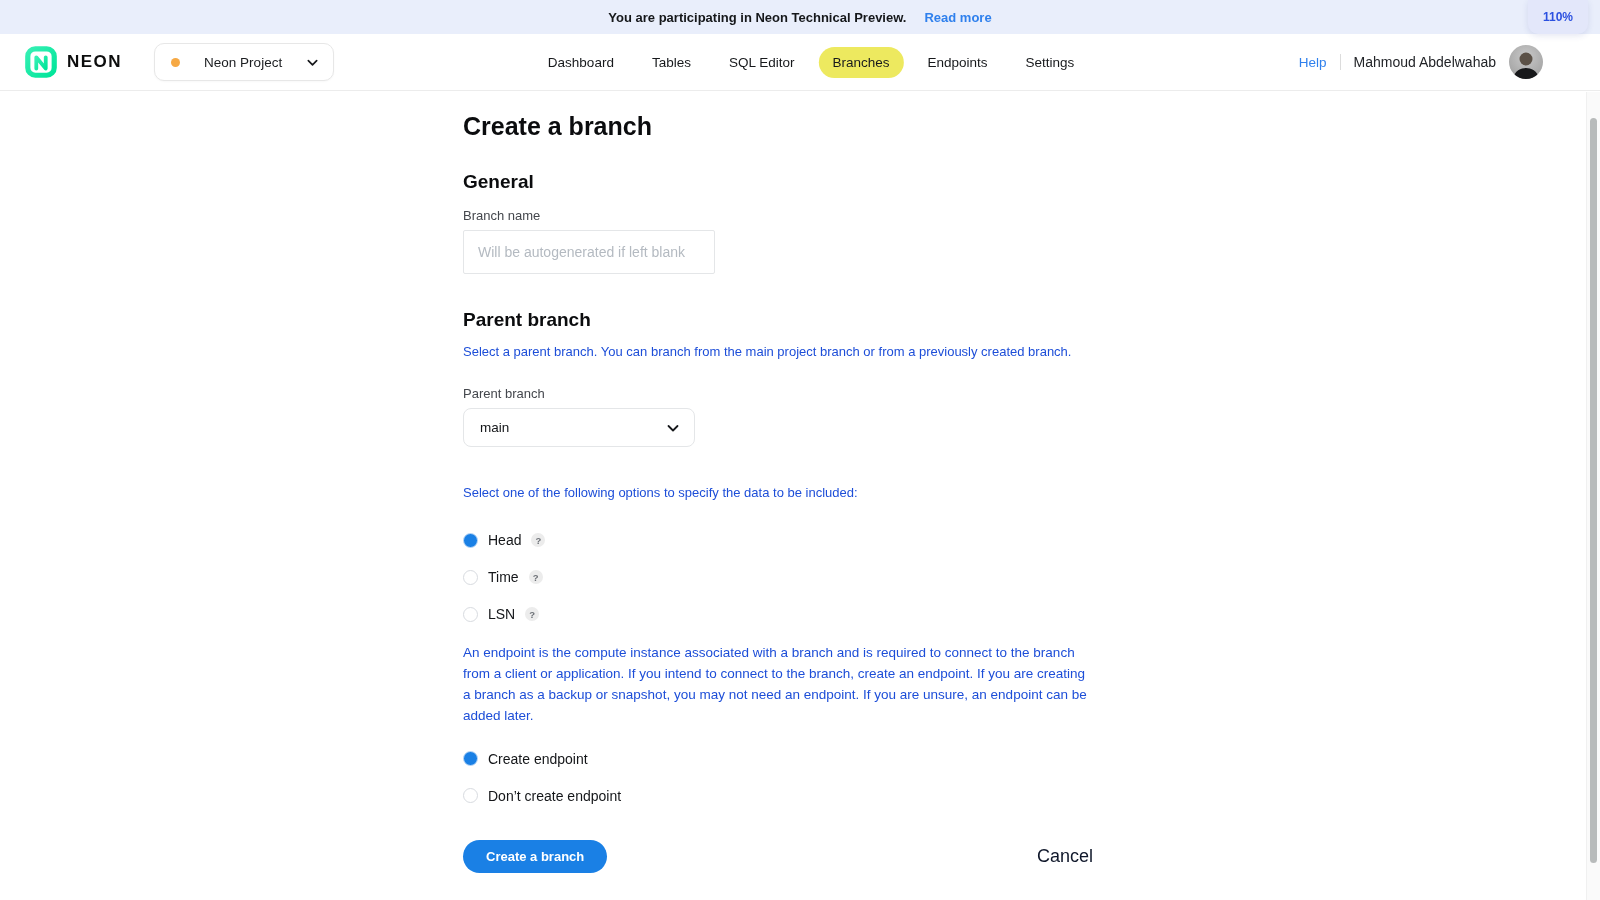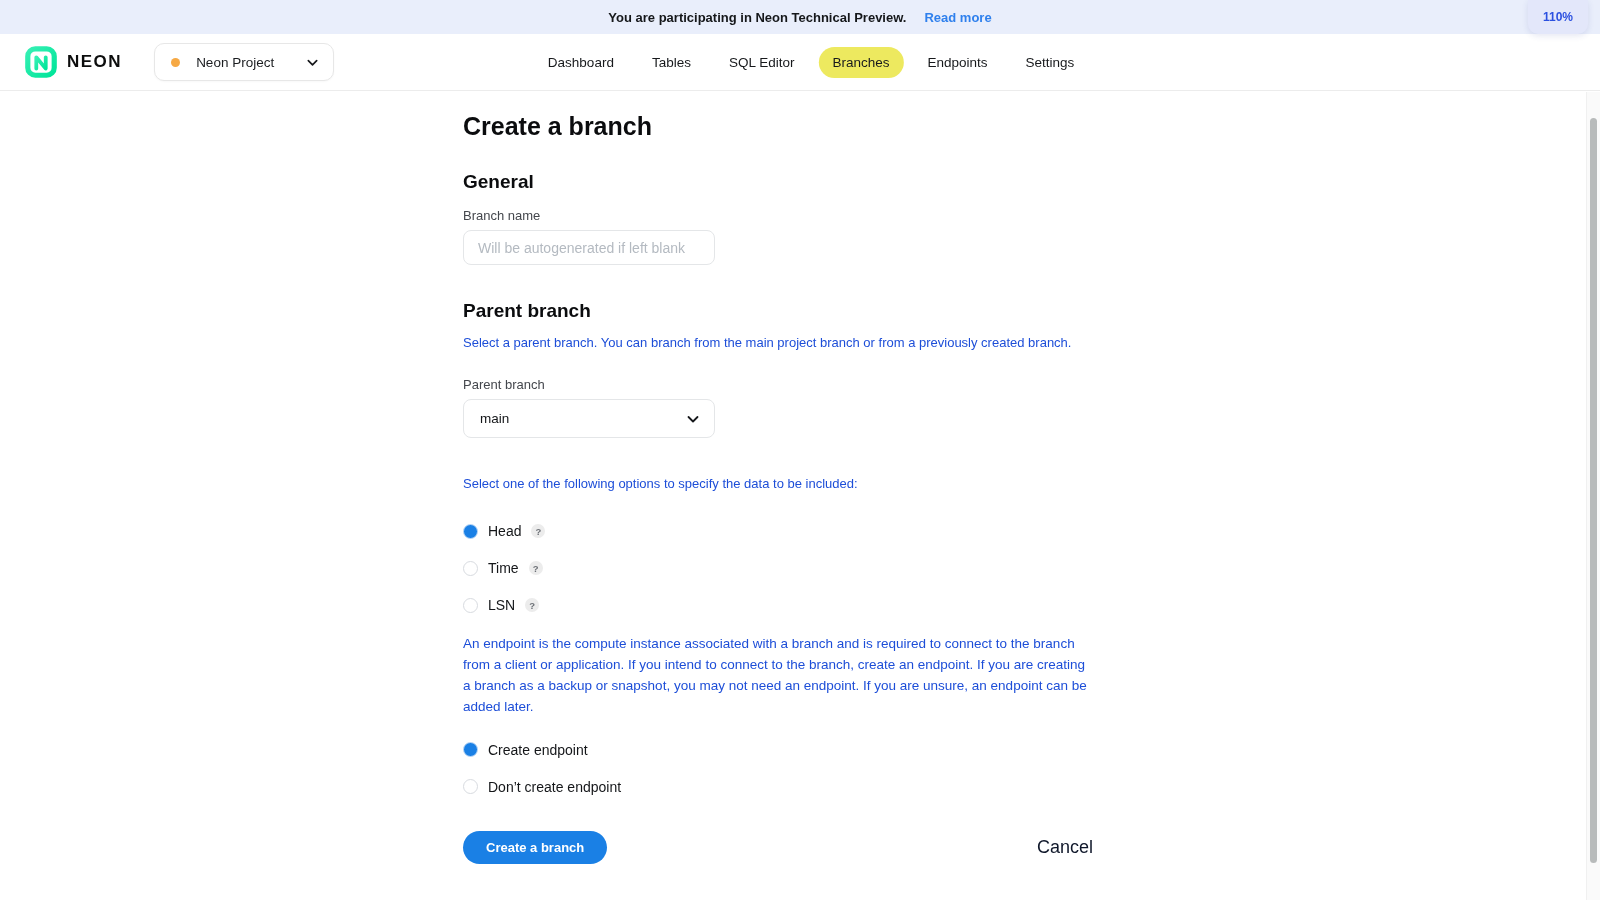--- a/index.html
+++ b/index.html
@@ -9,21 +9,21 @@
   
   .banner { height:34px; background:#e9eefb; display:flex; align-items:center; justify-content:center; gap:18px; position:relative; }
   .banner-msg { font-size:13px; font-weight:700; color:#15171a; }
   .banner-link { font-size:13px; font-weight:700; color:#2f80ed; text-decoration:none; cursor:pointer; }
 
   .zoom-badge { position:absolute; top:0; left:1528px; width:60px; height:34px;
                 background:#e3e7fa; border-radius:0 0 10px 10px; display:flex; align-items:center; justify-content:center;
                 font-size:12px; font-weight:700; color:#2b50e0; box-shadow:0 2px 6px rgba(40,60,150,.12); z-index:30; }
 
   
-  .nav { height:57px; background:#ffffff; border-bottom:1px solid #ececec; position:relative; display:flex; align-items:center; }
+  .nav { height:57px; background:#ffffff; border-bottom:1px solid #ececec; position:relative; display:flex; align-items:center;text-align:center; }
   .nav-left { display:flex; align-items:center; padding-left:24px; gap:32px; }
   .brand { display:flex; align-items:center; gap:9px; cursor:pointer; }
   .brand-word { font-size:17px; font-weight:700; letter-spacing:1.5px; color:#0c0d0d; }
   .project-select { display:flex; align-items:center; gap:16px; background:#fff; border:1px solid #e7e7e7; border-radius:10px;
                     height:38px; padding:0 14px 0 16px; width:180px; cursor:pointer; box-shadow:0 1px 2px rgba(0,0,0,.03); }
   .project-dot { width:9px; height:9px; border-radius:50%; background:#f6a944; }
   .project-name { font-size:13.5px; color:#1b1d20; flex:1; }
 
   .nav-menu { position:absolute; left:50%; transform:translateX(2%) translateX(-50%); display:flex; align-items:center; gap:10px; list-style:none; }
   .nav-item { font-size:13.5px; color:#17191c; padding:8px 14px; border-radius:17px; cursor:pointer; white-space:nowrap; }
@@ -35,25 +35,25 @@
   .user-name { font-size:14px; color:#222428; }
   .avatar { width:34px; height:34px; border-radius:50%; background:radial-gradient(circle at 50% 35%, #c9c9c9, #9a9a9a); overflow:hidden; position:relative; cursor:pointer; }
   .avatar svg { position:absolute; bottom:-2px; left:0; }
 
   
   .content { margin-left:463px; width:630px; padding-top:21px; }
   h1.page-title { font-size:25px; font-weight:700; color:#0b0c0e; }
   h2.section-h { font-size:19px; font-weight:700; color:#0b0c0e; }
 
   .field-label { font-size:13px; color:#44474d; display:block; }
-  .text-input { width:252px; height:35px; border:1px solid #e4e6e8; border-radius:8px; padding:0 14px; font-size:14px; color:#1c1e21;
+  .text-input { width:252px; height:44px; border:1px solid #e4e6e8; border-radius:2px; padding:0 14px; font-size:14px; color:#1c1e21;
                 font-family:"Liberation Sans","DejaVu Sans",sans-serif; outline:none; }
   .text-input::placeholder { color:#b4bac1; }
 
-  .select-box { width:252px; height:39px; border:1px solid #e4e6e8; border-radius:8px; padding:0 14px 0 16px;
+  .select-box { width:232px; height:39px; border:1px solid #e4e6e8; border-radius:8px; padding:0 14px 0 16px;
                 display:flex; align-items:center; justify-content:space-between; cursor:pointer; background:#fff; }
   .select-value { font-size:13.5px; color:#141619; }
 
   .body-text { font-size:13px; color:#1d4ed8; line-height:1.55; }
   .nowrap { white-space:nowrap; }
 
   .radio-row { display:flex; align-items:center; gap:10px; margin-bottom:21px; cursor:pointer; width:max-content; }
   .radio { width:15px; height:15px; border-radius:50%; border:1px solid #d8dbe0; background:#fff; flex:0 0 auto; }
   .radio-row[data-selected="true"] .radio { background:#1a80e5; border:1px solid #bcd8f6; }
   .radio-label { font-size:14px; color:#141619; }
@@ -123,20 +123,31 @@
 
   <ul class="nav-menu">
     <li class="nav-item" data-active="false"><span>Dashboard</span></li>
     <li class="nav-item" data-active="false"><span>Tables</span></li>
     <li class="nav-item" data-active="false"><span>SQL Editor</span></li>
     <li class="nav-item" data-active="true"><span>Branches</span></li>
     <li class="nav-item" data-active="false"><span>Endpoints</span></li>
     <li class="nav-item" data-active="false"><span>Settings</span></li>
   </ul>
 
+  <div class="nav-right">
+    <a class="help-link">Help</a>
+    <span class="nav-divider"></span>
+    <span class="user-name">Mahmoud Abdelwahab</span>
+    <div class="avatar">
+      <svg width="34" height="34" viewBox="0 0 34 34">
+        <circle cx="17" cy="12" r="6.5" fill="#5b5147"></circle>
+        <path d="M4 34 C4 24 12 21 17 21 C22 21 30 24 30 34 Z" fill="#17181a"></path>
+      </svg>
+    </div>
+  </div>
 </div>
 
 <div class="content">
   <h1 class="page-title">Create a branch</h1>
 
   <h2 class="section-h sp-general">General</h2>
   <label class="field-label sp-label1">Branch name</label>
   <input class="text-input sp-input" type="text" placeholder="Will be autogenerated if left blank" style="">
 
   <h2 class="section-h sp-parent">Parent branch</h2>

